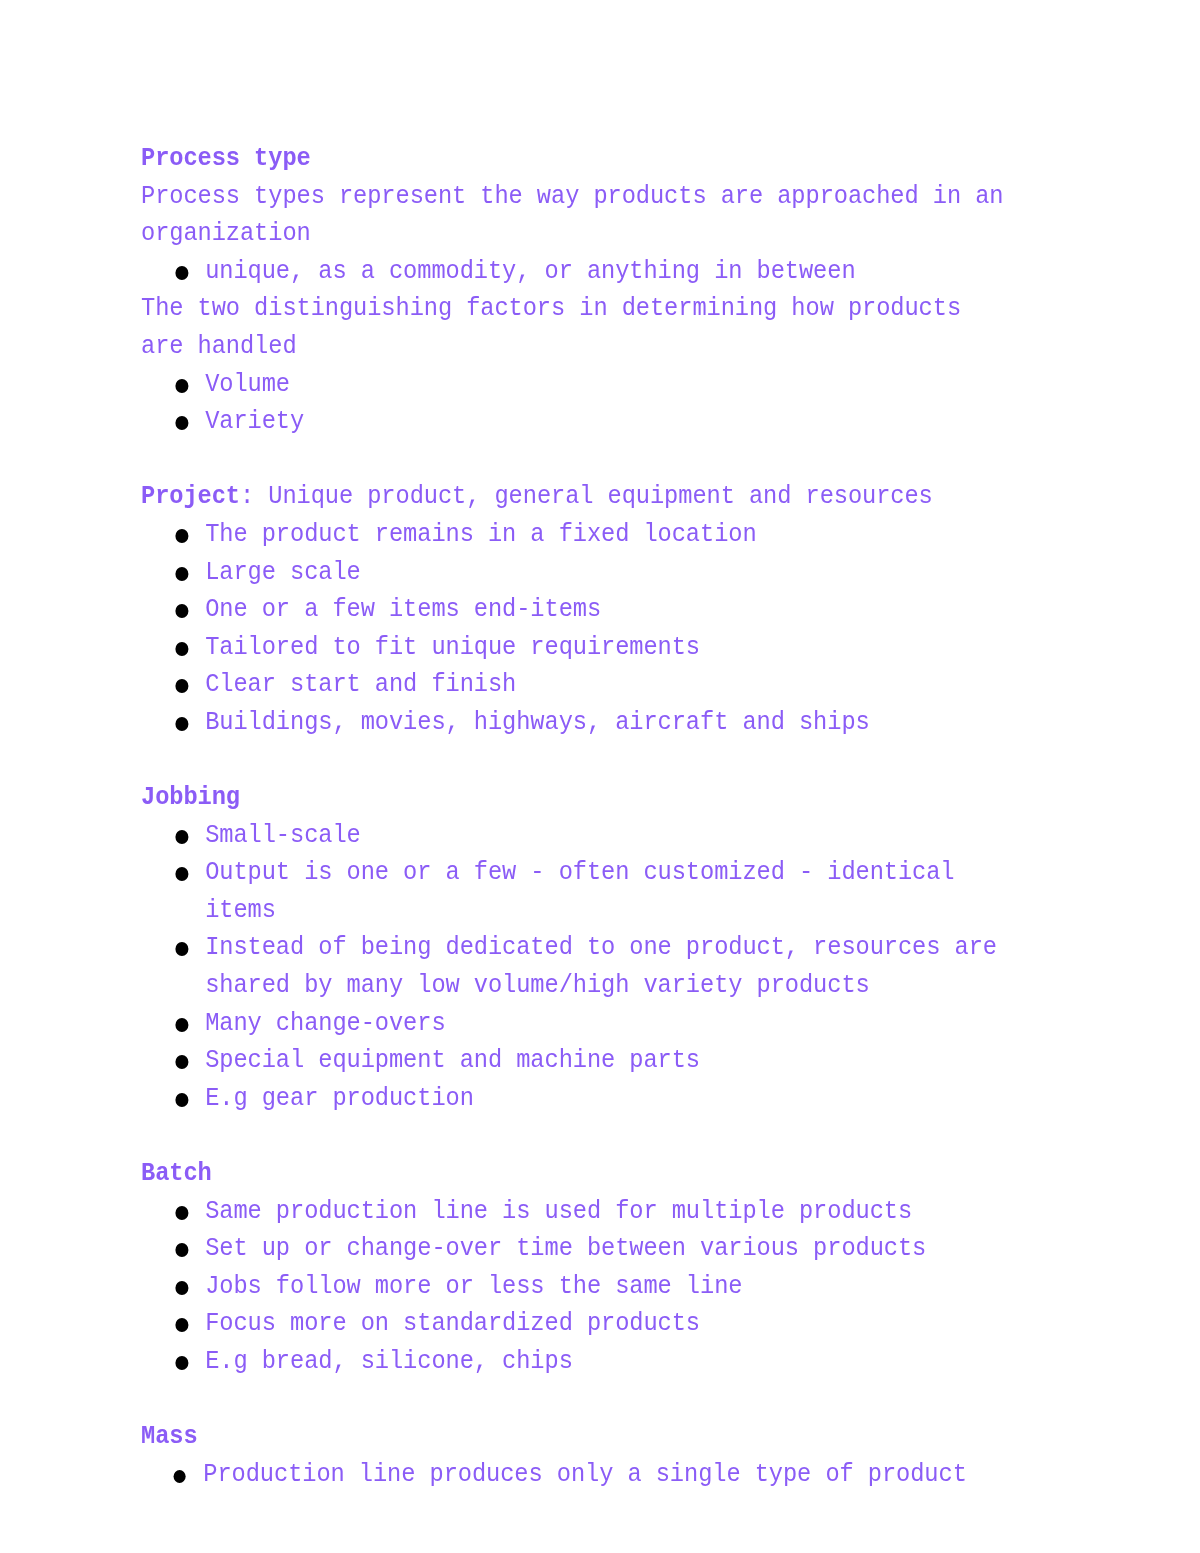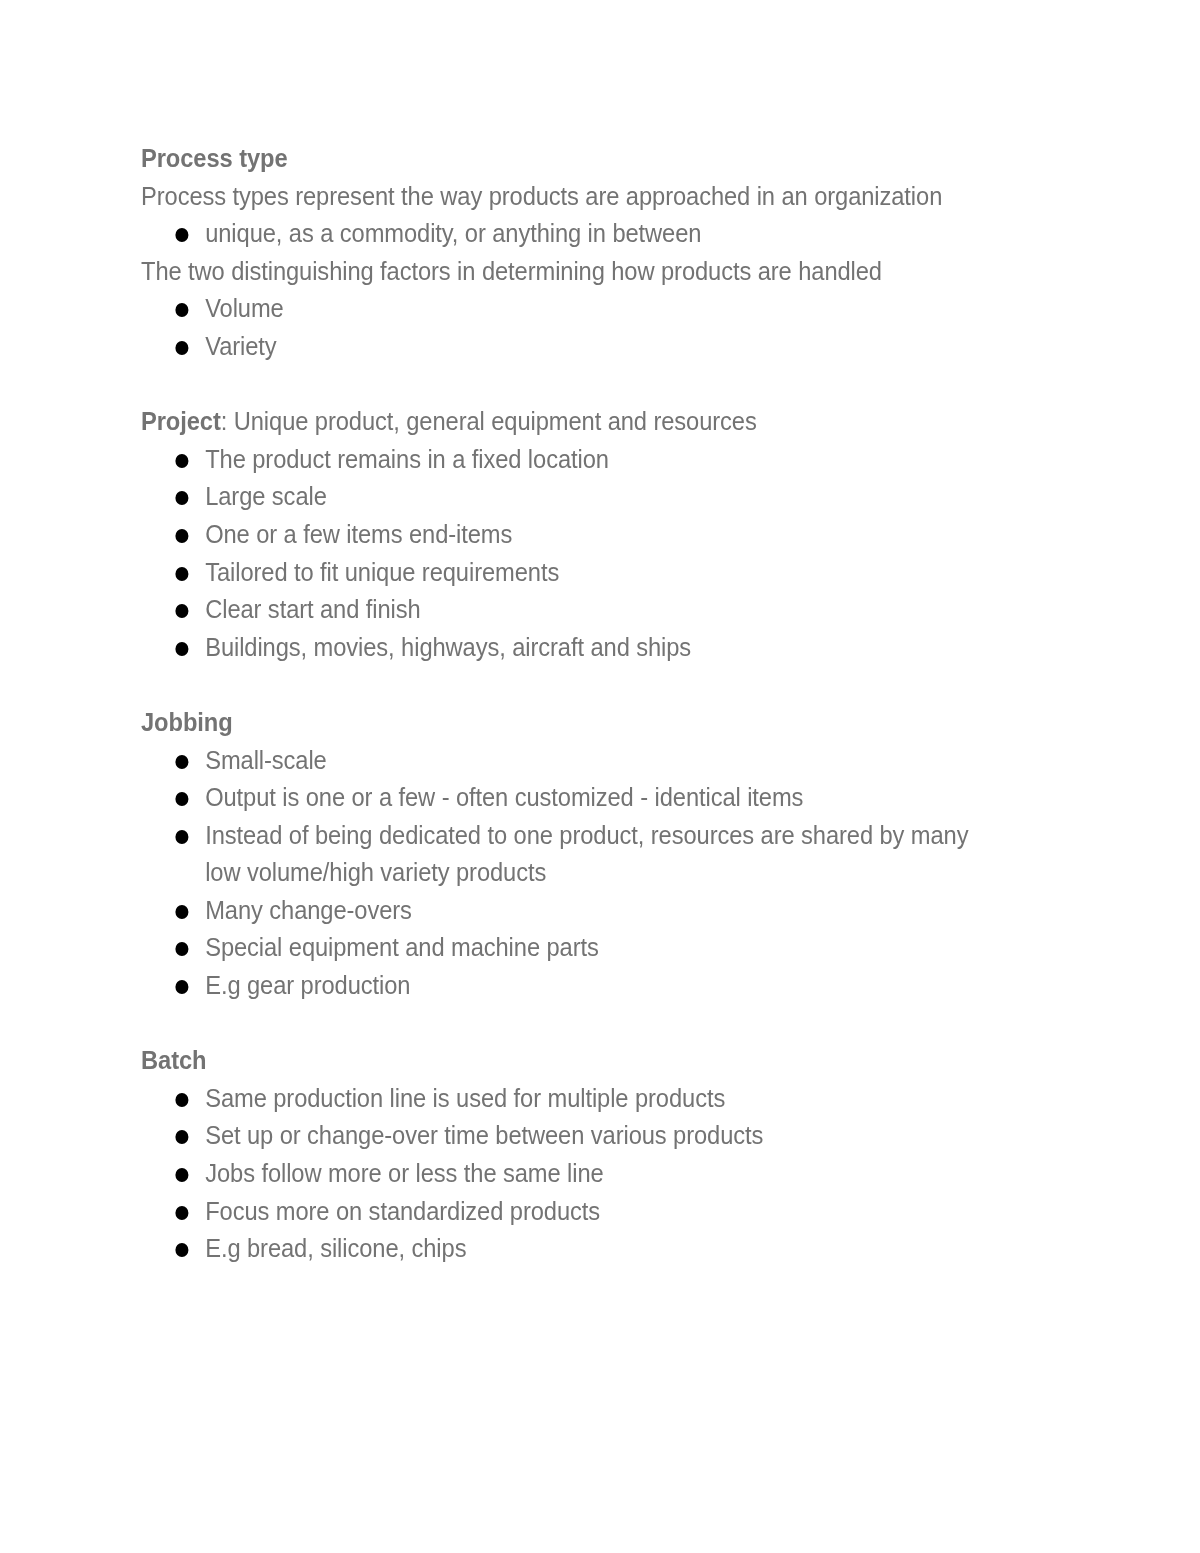--- a/index.html
+++ b/index.html
@@ -8,22 +8,22 @@
     padding: 0;
     background: #ffffff;
   }
   .page {
     position: relative;
     width: 1200px;
     height: 1553px;
     background: #ffffff;
     margin: 0 auto;
     overflow: hidden;
-    font-family: Liberation Sans, sans-serif;
-    color: #737373;
+    font-family: Liberation Mono, monospace;
+    color: #8b5cf6;
     -webkit-font-smoothing: antialiased;
   }
   .doc-body {
     position: absolute;
     left: 141px;
     top: 140px;
     width: 930px;
   }
 
   
@@ -200,15 +200,24 @@
         <span class="bullet-text">Focus more on standardized products</span>
       </div>
       <div class="bullet-row">
         <span class="bullet-dot"></span>
         <span class="bullet-text">E.g bread, silicone, chips</span>
       </div>
     </div>
 
     <div class="spacer"></div>
 
+    <div>
+      <div class="heading">
+        <span class="lead">Mass</span>
+      </div>
+      <div class="bullet-row tight">
+        <span class="bullet-dot"></span>
+        <span class="bullet-text">Production line produces only a single type of product</span>
+      </div>
+    </div>
 
   </div>
 </div>
 
 </body></html>

